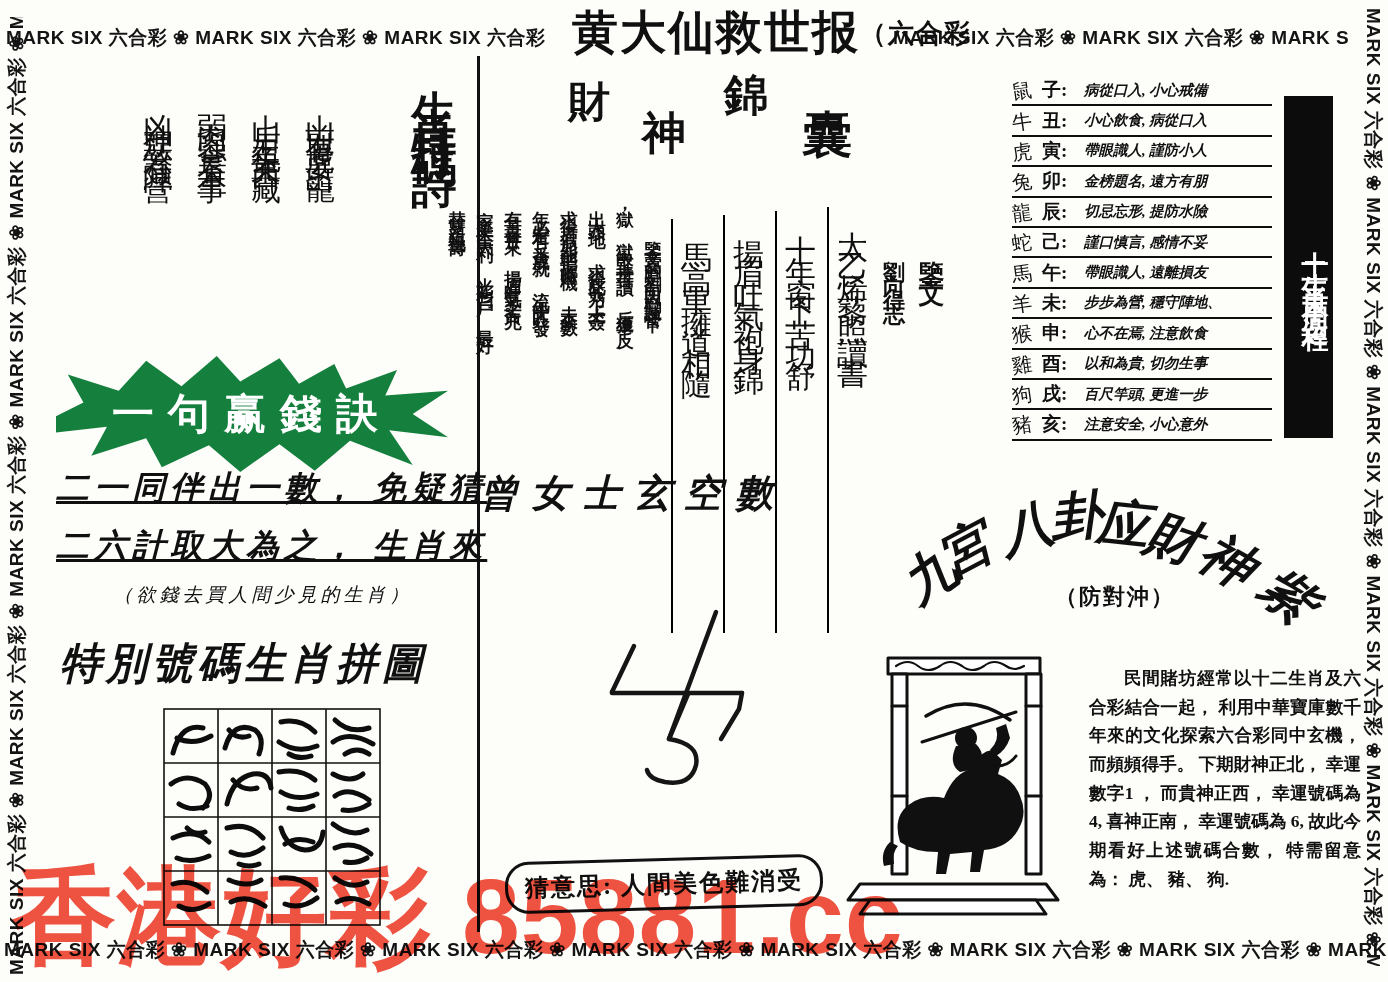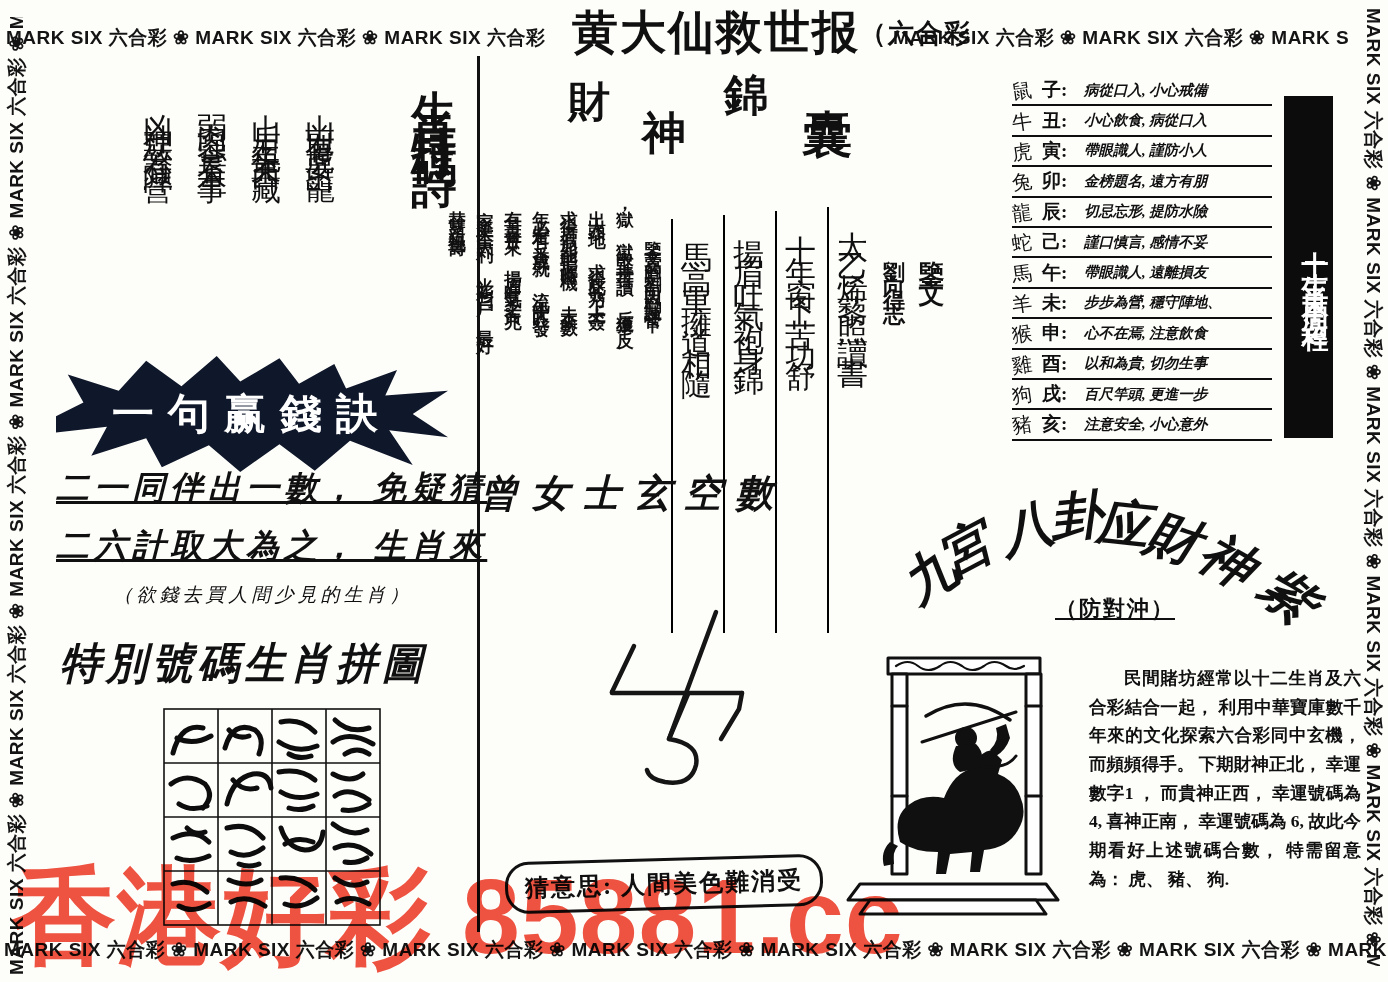--- a/index.html
+++ b/index.html
@@ -16,21 +16,21 @@
   #border-right{left:1386px;top:8px;width:958px;height:30px;transform-origin:0 0;transform:rotate(90deg);}
   
   #masthead{left:572px;top:2px;font-family:"Liberation Sans",sans-serif;font-weight:900;
             font-size:46px;letter-spacing:2px;white-space:nowrap;}
   #masthead .paren{font-size:26px;font-weight:800;vertical-align:6px;}
   #divider{left:477px;top:56px;width:2.5px;height:876px;background:#111;}
   
   #poem{left:62px;top:52px;width:402px;height:330px;writing-mode:vertical-rl;}
   #poem .ptitle{font-size:45px;font-weight:700;letter-spacing:18px;margin:2px 0 0 64px;}
   #poem .pcol{font-size:30px;letter-spacing:10px;margin:38px 13px 0 13px;font-weight:500;}
-  #burst{left:56px;top:356px;width:392px;height:116px;background:#0f172a;display:flex;
+  #burst{left:56px;top:356px;width:392px;height:116px;background:#15803d;display:flex;
          align-items:center;justify-content:center;
          clip-path:polygon(0% 52%,7% 40%,3% 16%,16% 30%,23% 4%,32% 26%,41% 0%,47% 22%,57% 2%,62% 24%,71% 7%,74% 28%,87% 12%,84% 34%,100% 30%,91% 50%,100% 70%,85% 64%,91% 94%,75% 73%,66% 99%,57% 76%,47% 100%,39% 77%,27% 96%,23% 71%,9% 86%,13% 61%,0% 66%);}
   #burst .btxt{color:#fff;font-size:42px;font-weight:800;letter-spacing:14px;white-space:nowrap;
                font-family:"Liberation Serif",serif;}
   .tipline{left:56px;width:414px;font-size:33px;font-style:italic;font-weight:600;
            letter-spacing:5px;white-space:nowrap;text-decoration:underline;}
   #tip1{top:466px;} #tip2{top:524px;}
   #tipnote{left:56px;top:582px;width:414px;text-align:center;font-size:19px;
            font-style:italic;letter-spacing:4px;}
   #puzzle-title{left:60px;top:636px;font-size:41px;font-weight:900;font-style:italic;
@@ -62,21 +62,21 @@
   .zrow .zbranch{width:42px;font-size:19px;font-weight:700;}
   .zrow .ztext{flex:1;font-size:14.5px;font-style:italic;font-weight:600;white-space:nowrap;}
   #banner{left:1284px;top:96px;width:49px;height:342px;background:#0c0c0c;color:#fff;
           writing-mode:vertical-rl;font-size:27px;letter-spacing:11px;text-align:center;
           padding-top:14px;box-sizing:border-box;font-weight:600;}
   #bagua{left:875px;top:472px;width:480px;height:195px;}
   #bagua span{position:absolute;font-size:52px;font-weight:800;font-style:italic;}
   #directions{left:938px;top:574px;width:354px;text-align:center;font-weight:600;}
   #directions .d0{font-size:25px;letter-spacing:1px;}
   #directions .d1{font-size:25px;letter-spacing:2px;margin-top:2px;}
-  #directions .d2{font-size:22px;letter-spacing:2px;margin-top:20px;text-decoration:underline;}
+  #directions .d2{font-size:22px;letter-spacing:2px;margin-top:8px;}
   #horse{left:830px;top:646px;width:246px;height:290px;}
   #rparagraph{left:1078px;top:664px;width:272px;font-size:17.5px;line-height:1.64;
               text-align:justify;text-indent:2em;font-weight:600;margin-left:11px;}
   
   #watermark{left:12px;top:848px;font-family:"Liberation Sans",sans-serif;font-weight:900;
              font-size:104px;letter-spacing:1px;color:#ee4430;opacity:.92;white-space:nowrap;
              mix-blend-mode:multiply;z-index:60;transform:scaleY(1.02);}
   svg{display:block;}
 </style>
 </head>

